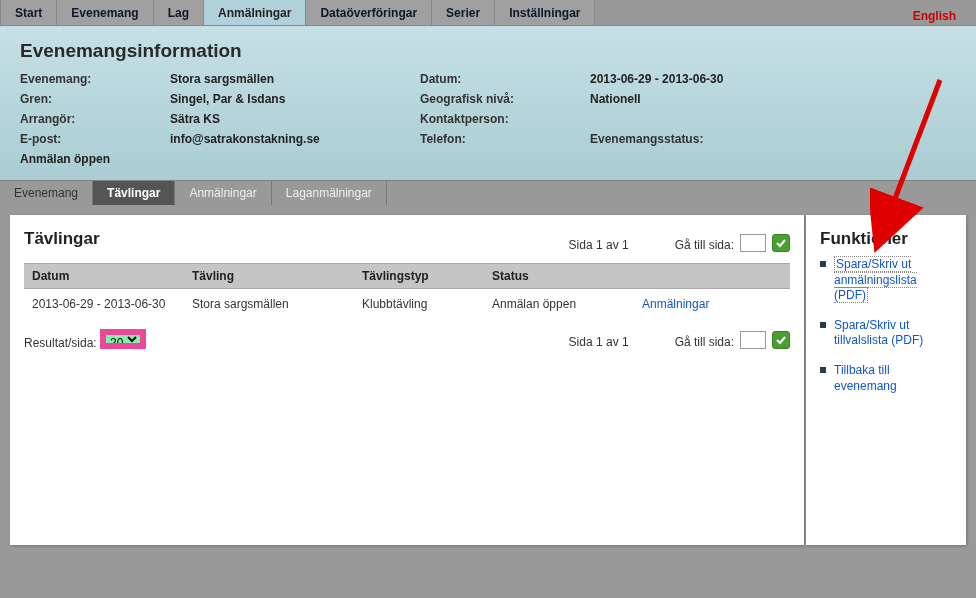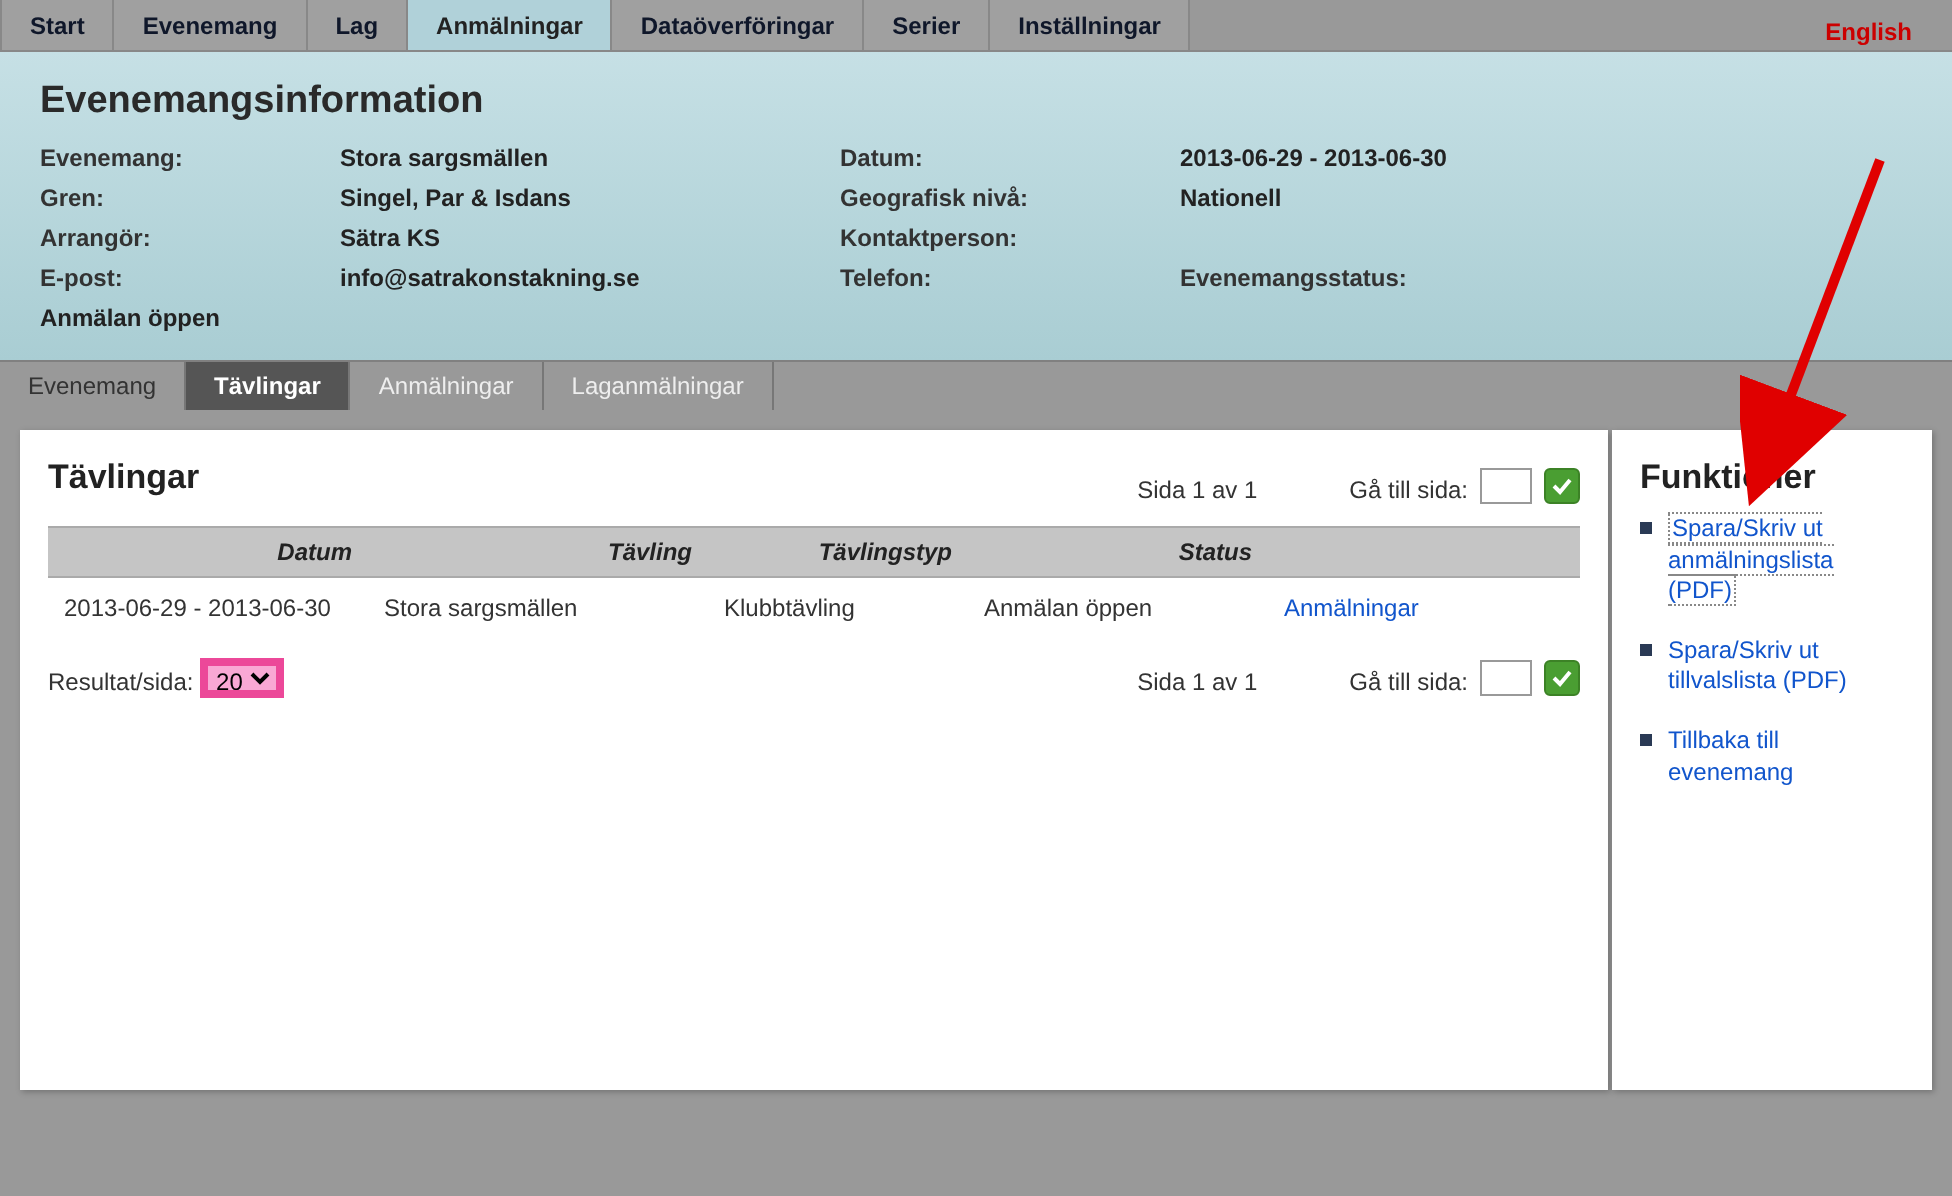--- a/index.html
+++ b/index.html
@@ -140,50 +140,49 @@
     justify-content: center;
     cursor: pointer;
     border: 1px solid #3c8226;
   }
   table.data {
     width: 100%;
     border-collapse: collapse;
     font-size: 12px;
   }
   table.data th {
-    text-align: right;
+    text-align: left;
     background: #c5c5c5;
     padding: 5px 8px;
     font-weight: bold;
     color: #222;
     border-top: 1px solid #aaa;
     border-bottom: 1px solid #aaa;
-    font-style: italic;
   }
   table.data td {
     padding: 8px 8px;
     vertical-align: top;
   }
   .linkish {
     color: #1155cc;
     cursor: pointer;
   }
   .dotted { text-decoration: underline dotted; border:1px dotted #888; padding:0 1px;}
   .footer-row {
     display: flex;
     justify-content: space-between;
     align-items: center;
     margin-top: 10px;
     font-size: 12px;
   }
   .footer-row select {
     height: 20px;
     font-size: 12px;
-    border: 4px solid #ec4899;
-    background:#f9a8d4;
+    border: 6px solid #ec4899;
+    background:#86efac;
   }
   .funclist {
     list-style: none;
     padding: 0;
     margin: 6px 0 0 0;
   }
   .funclist li {
     margin: 0 0 14px 0;
     padding-left: 14px;
     position: relative;

